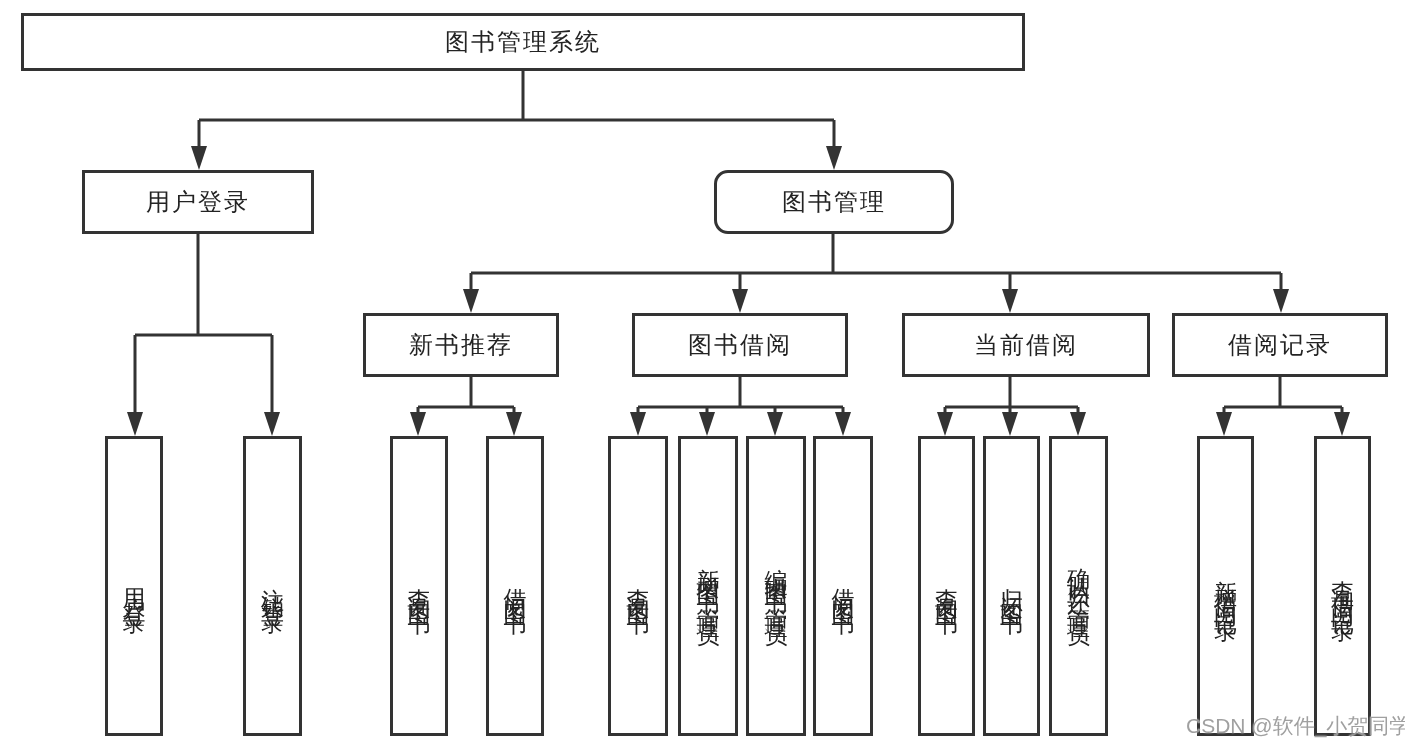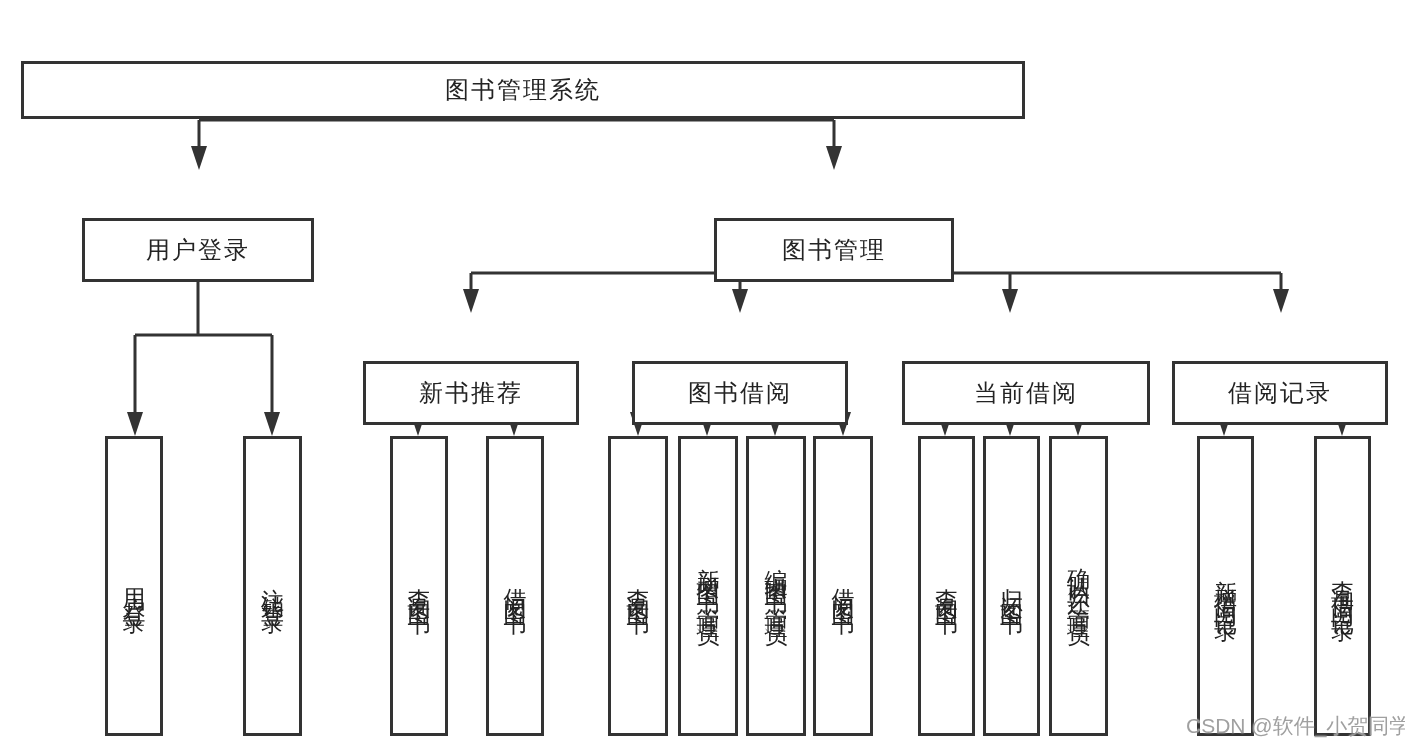--- a/index.html
+++ b/index.html
@@ -24,21 +24,20 @@
     position:absolute;
     border:3px solid var(--line);
     background:#ffffff;
     display:flex;align-items:center;justify-content:center;
     color:var(--text);
   }
   .hbox{
     font-size:24px;
     letter-spacing:2px;
     white-space:nowrap;
-    margin-top:48px;
   }
   .vbox span{
     writing-mode:vertical-rl;
     text-orientation:mixed;
     font-size:23px;
     letter-spacing:8px;
     line-height:1;
     color:var(--text);
   }
   .watermark{
@@ -103,23 +102,23 @@
     <g>
       <path class="ln" d="M1280,377 V407 M1224,407 H1342 M1224,407 V414 M1342,407 V414"></path>
       <polygon class="ah" points="1224,436 1216,412 1232,412"></polygon>
       <polygon class="ah" points="1342,436 1334,412 1350,412"></polygon>
     </g>
   </svg>
 
   <div class="box hbox" style="left:21px;top:13px;width:1004px;height:58px;">图书管理系统</div>
 
   <div class="box hbox" style="left:82px;top:170px;width:232px;height:64px;">用户登录</div>
-  <div class="box hbox" style="left:714px;top:170px;width:240px;height:64px;">图书管理</div>
+  <div class="box hbox" style="left:714px;top:170px;width:240px;height:64px;border-radius:14px;">图书管理</div>
 
-  <div class="box hbox" style="left:363px;top:313px;width:216px;height:64px;">新书推荐</div>
+  <div class="box hbox" style="left:363px;top:313px;width:196px;height:64px;">新书推荐</div>
   <div class="box hbox" style="left:632px;top:313px;width:216px;height:64px;">图书借阅</div>
   <div class="box hbox" style="left:902px;top:313px;width:248px;height:64px;">当前借阅</div>
   <div class="box hbox" style="left:1172px;top:313px;width:216px;height:64px;">借阅记录</div>
 
   <div class="box vbox" style="left:105px;top:436px;width:58px;height:300px;">
     <span>用户登录</span>
   </div>
   <div class="box vbox" style="left:243px;top:436px;width:59px;height:300px;">
     <span>注销登录</span>
   </div>

